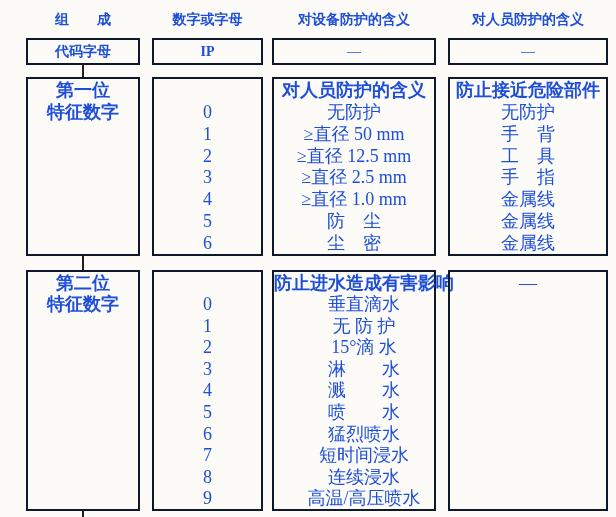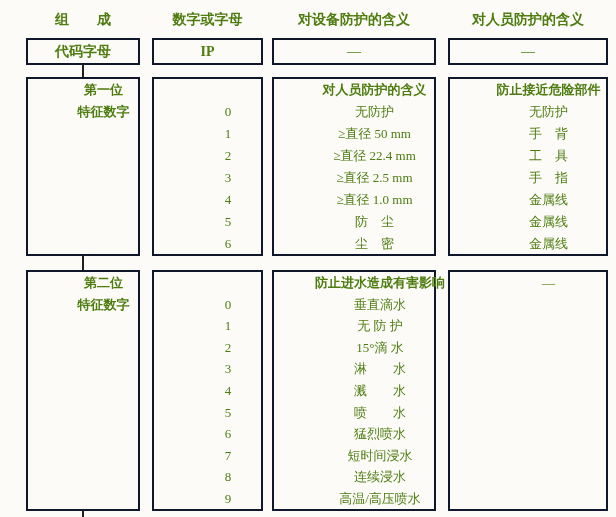--- a/index.html
+++ b/index.html
@@ -1,20 +1,20 @@
 <!DOCTYPE html>
 <html lang="zh"><head>
 <meta charset="utf-8">
 <style>
   html,body{margin:0;padding:0;background:#ffffff;}
   .page{
     position:relative;
     width:616px;height:517px;
     background:#fcfbf8;
-    color:#4d7c0f;
+    color:#1d4ed8;
     font-family:"Liberation Serif","DejaVu Serif",serif;
     overflow:hidden;
   }
   
   .c1{left:26px;width:114px;}
   .c2{left:152px;width:111px;}
   .c3{left:272px;width:164px;text-align:center;}
   .c4{left:448px;width:160px;}
 
   .hdr{
@@ -33,21 +33,21 @@
     display:flex;align-items:center;justify-content:center;
     font-size:14px;font-weight:700;white-space:pre;
   }
   .blk1{top:77px;height:179px;}
   .blk2{top:270px;height:241px;}
   .grid{display:grid;}
   .rows8{grid-template-rows:repeat(8,1fr);}
   .rows11{grid-template-rows:repeat(11,1fr);}
   .cell{
     display:flex;align-items:center;justify-content:center;
-    font-size:13px;white-space:pre;line-height:1;padding-left:41px;
+    font-size:18px;white-space:pre;line-height:1;
   }
   .bold{font-weight:700;}
   .num{font-weight:400;}
   .dash{font-weight:400;}
   .vline{position:absolute;left:82px;width:2px;background:#1f1f1f;}
   .vl1{top:64px;height:13px;}
   .vl2{top:255px;height:15px;}
   .vl3{top:510px;height:7px;}
 </style>
 </head>
@@ -88,21 +88,21 @@
     <div class="cell num">3</div>
     <div class="cell num">4</div>
     <div class="cell num">5</div>
     <div class="cell num">6</div>
   </div>
 
   <div class="box blk1 c3 grid rows8">
     <div class="cell bold">对人员防护的含义</div>
     <div class="cell">无防护</div>
     <div class="cell">≥直径 50 mm</div>
-    <div class="cell">≥直径 22.4 mm</div>
+    <div class="cell">≥直径 12.5 mm</div>
     <div class="cell">≥直径 2.5 mm</div>
     <div class="cell">≥直径 1.0 mm</div>
     <div class="cell">防　尘</div>
     <div class="cell">尘　密</div>
   </div>
 
   <div class="box blk1 c4 grid rows8">
     <div class="cell bold">防止接近危险部件</div>
     <div class="cell">无防护</div>
     <div class="cell">手　背</div>

